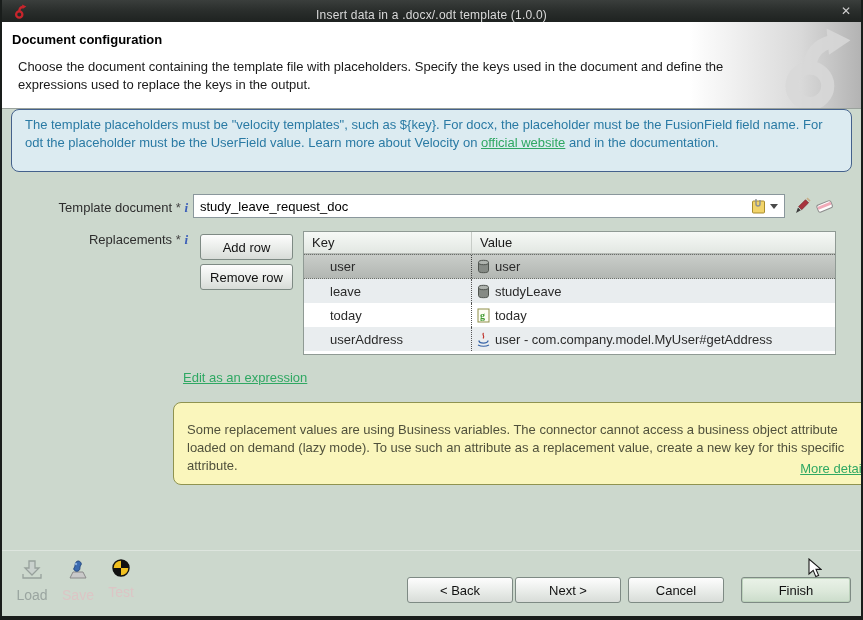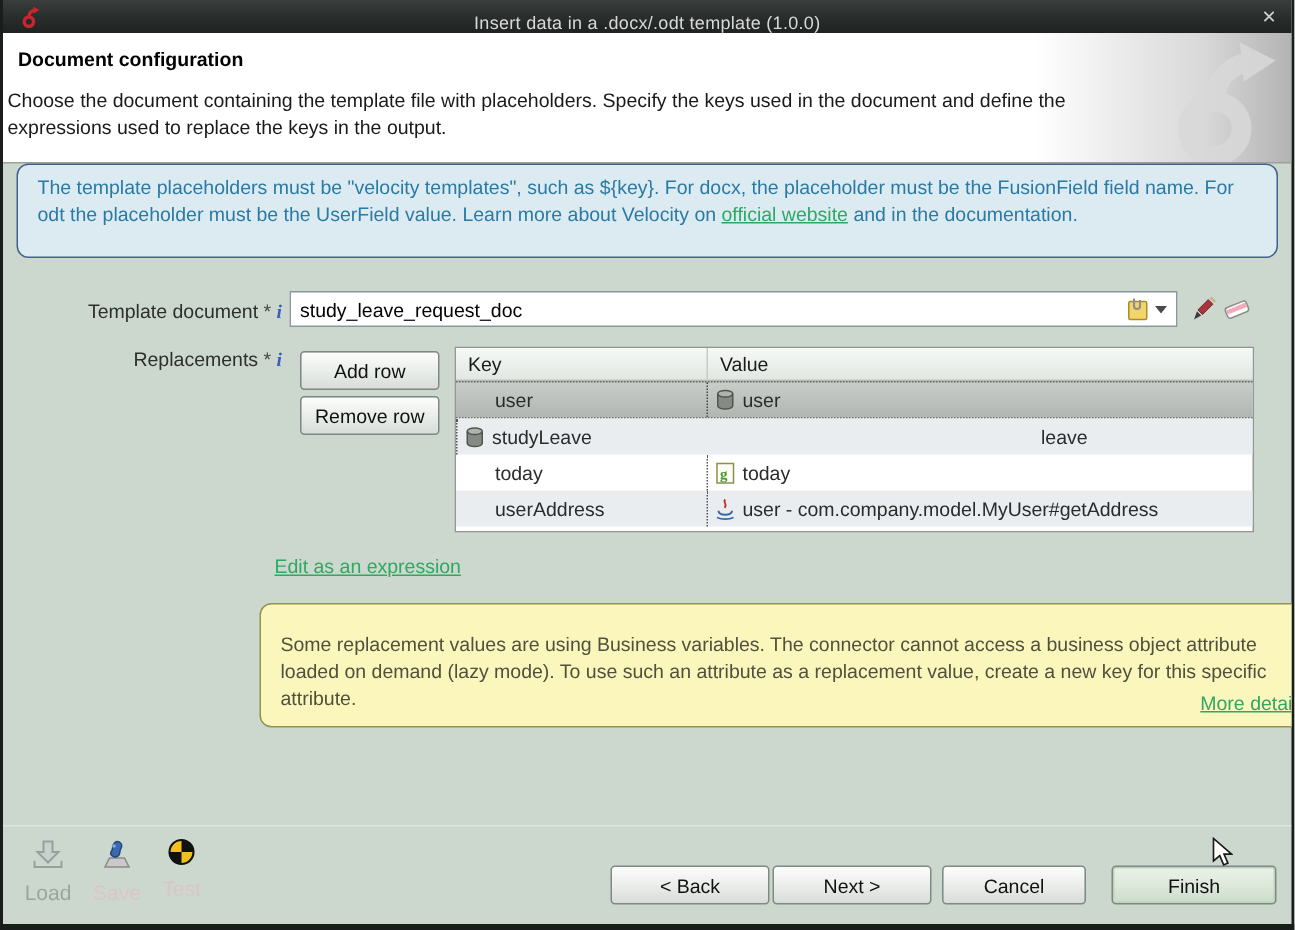--- a/index.html
+++ b/index.html
@@ -16,21 +16,21 @@
   .titlebar .logo { position:absolute; left:14px; top:4px; width:13px; height:15px; }
   .titlebar .title { flex:1; text-align:center; color:#d9d9d9; font-size:12px; letter-spacing:.2px; }
   .titlebar .close { position:absolute; right:12px; top:3px; color:#cfcfcf; font-size:12px;
                      cursor:default; line-height:16px; }
 
   
   .header { position:absolute; left:0; right:0; top:22px; height:87px;
             background:linear-gradient(90deg,#ffffff 0%,#ffffff 80%,#d9d9d9 93%,#b3b3b3 100%);
             border-bottom:1px solid #9aa29c; overflow:hidden; }
   .header h1 { font-size:13px; font-weight:bold; color:#000; position:absolute; left:10px; top:10px; }
-  .header p  { position:absolute; left:3px; top:36px; width:734px; color:#1a1a1a; line-height:1.4; }
+  .header p  { position:absolute; left:16px; top:36px; width:734px; color:#1a1a1a; line-height:1.4; }
   .header .watermark { position:absolute; right:8px; top:4px; width:72px; height:86px; opacity:.85; }
 
   
   .infobox { position:absolute; left:9px; top:109px; width:841px; height:63px;
              background:#dcebf1; border:1px solid #44618c; border-radius:8px;
              padding:6px 12px 6px 13px; color:#2a7aa4; line-height:1.35; }
   a.greenlink { color:#2fa863; text-decoration:underline; cursor:pointer; }
 
   
   .field-label { position:absolute; left:0; width:186px; text-align:right; color:#2e2e2e;padding-left:20px; }
@@ -174,28 +174,28 @@
       <div class="td val">
         <svg class="cell-icon" viewBox="0 0 13 15">
           <path d="M1.5 3.5 v8 a5 2.2 0 0 0 10 0 v-8" fill="#858a85" stroke="#4f544f"></path>
           <ellipse cx="6.5" cy="3.5" rx="5" ry="2.2" fill="#aeb3ae" stroke="#4f544f"></ellipse>
         </svg>
         <span>user</span>
       </div>
     </div>
 
     <div class="tr alt">
+      <div class="td key">leave</div>
       <div class="td val">
         <svg class="cell-icon" viewBox="0 0 13 15">
           <path d="M1.5 3.5 v8 a5 2.2 0 0 0 10 0 v-8" fill="#858a85" stroke="#4f544f"></path>
           <ellipse cx="6.5" cy="3.5" rx="5" ry="2.2" fill="#aeb3ae" stroke="#4f544f"></ellipse>
         </svg>
         <span>studyLeave</span>
       </div>
-      <div class="td key">leave</div>
     </div>
 
     <div class="tr">
       <div class="td key">today</div>
       <div class="td val">
         <svg class="cell-icon" viewBox="0 0 13 15">
           <rect x="1" y="1" width="11" height="13" fill="#fdfdf4" stroke="#8f8f4a"></rect>
           <text x="3" y="11" font-size="10" font-weight="bold" fill="#3f9a2f" font-family="serif">g</text>
         </svg>
         <span>today</span>

